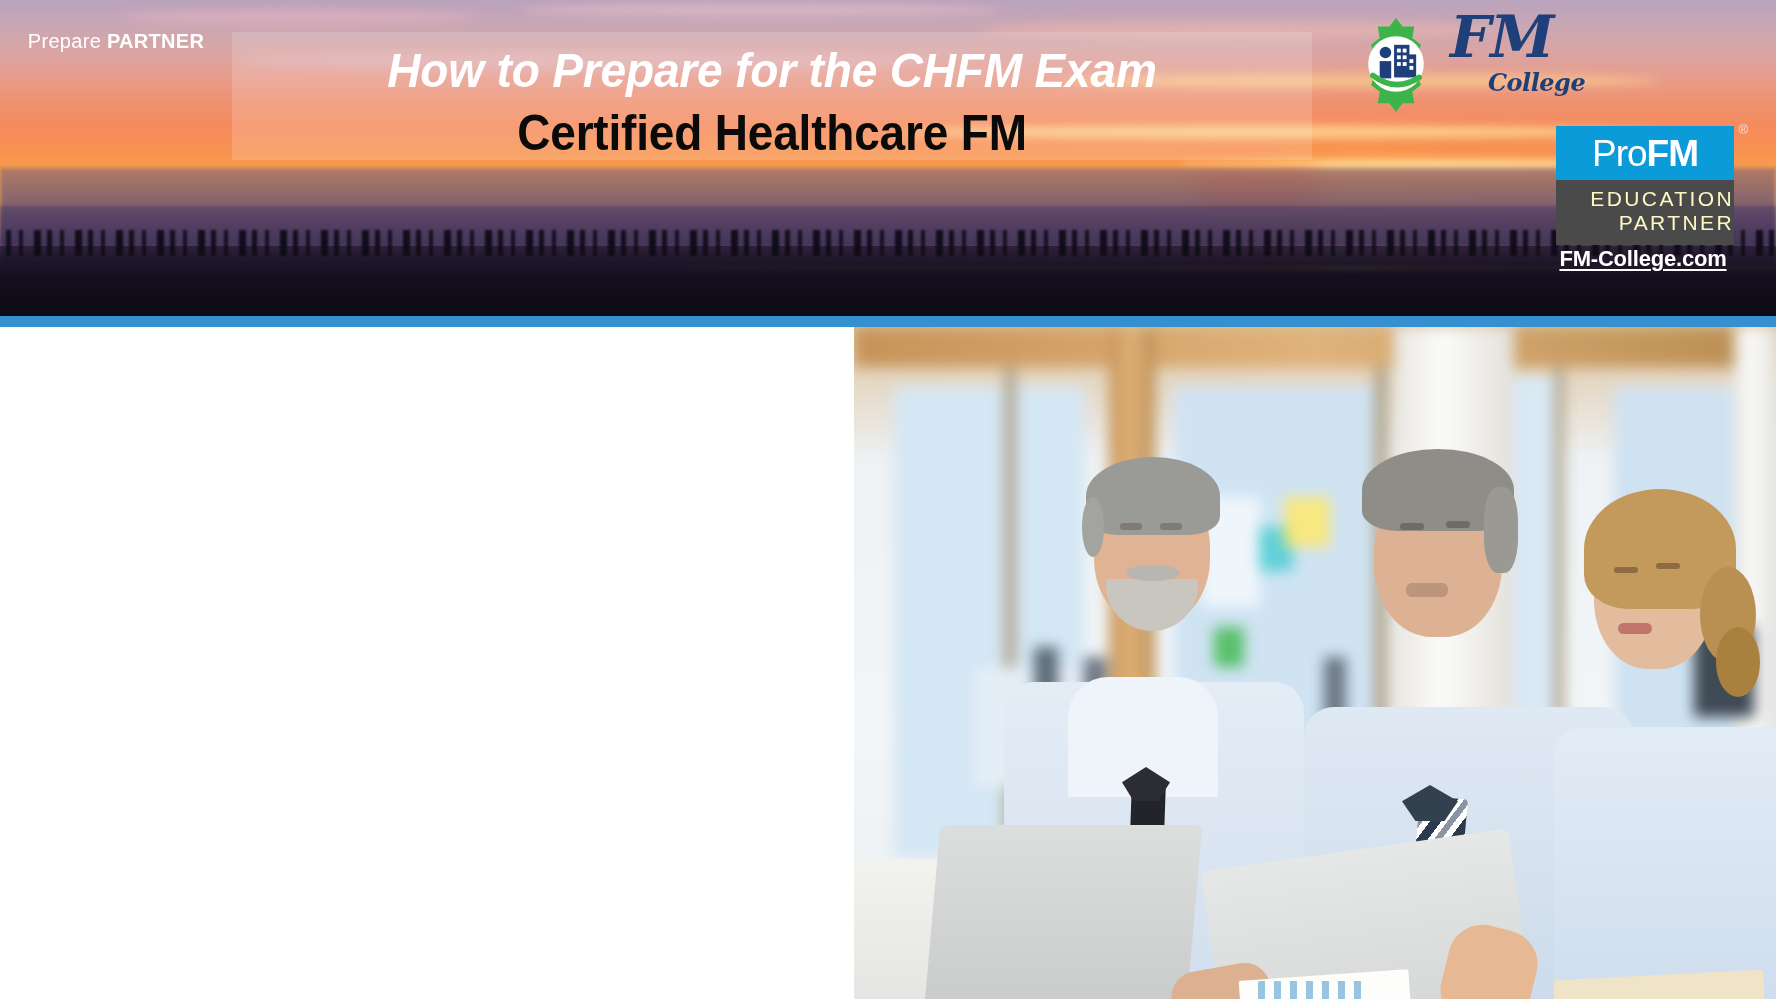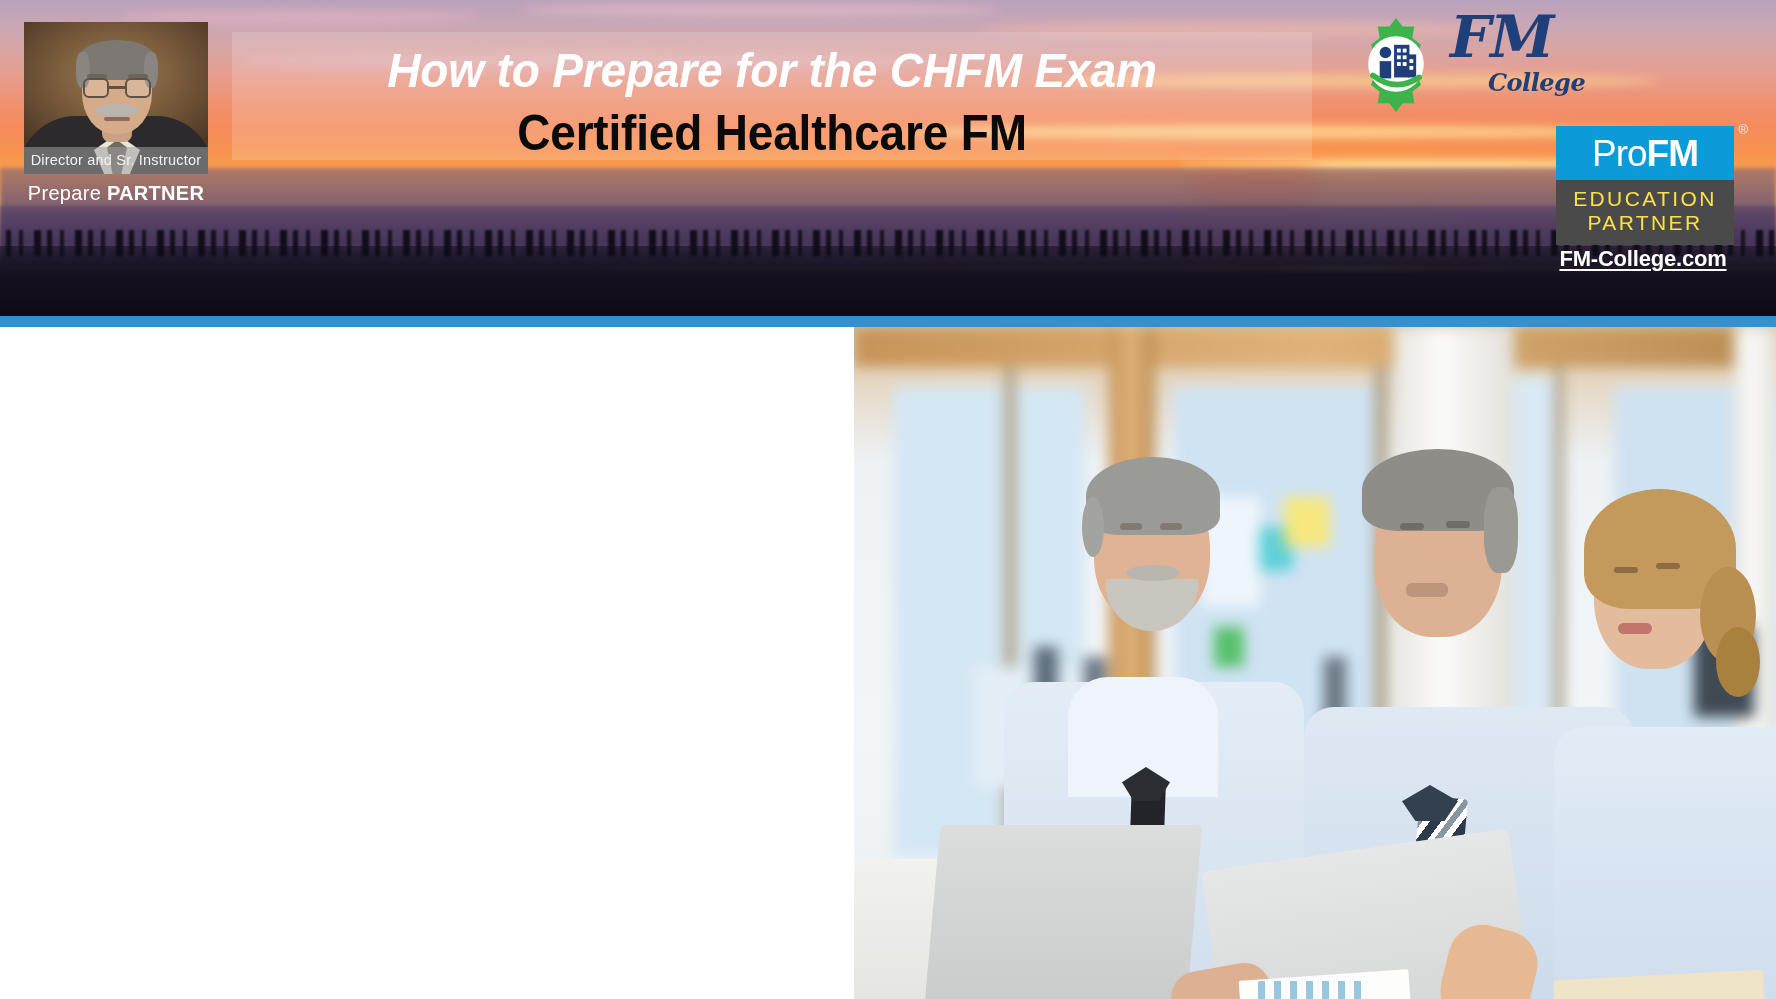--- a/index.html
+++ b/index.html
@@ -155,21 +155,21 @@
   #profm-bar {
     background:#0b9bd8; height:54px; position:relative;
     display:flex; align-items:center; justify-content:center;
   }
   #profm-text { font-size:37px; line-height:1; color:#fff; letter-spacing:-1px; }
   #profm-text .light{font-weight:400;}
   #profm-text .bold{font-weight:700;}
   #profm-reg {
     position:absolute; right:-14px; top:-4px; color:#e9e9e9; font-size:13px;
   }
-  #profm-sub { padding:7px 0 9px; text-align:center; color:#fde047;
+  #profm-sub { padding:7px 0 9px; text-align:right; color:#fef9c3;
     font-size:21px; letter-spacing:2.4px; line-height:1.16; font-weight:400;}
   #fm-college-com {
     position:absolute; right:24px; top:232px; width:190px; text-align:center;
     color:#ffffff; font-size:22px; font-weight:700; letter-spacing:-.2px;
     text-decoration:underline; text-underline-offset:3px;
   }
 
   
   #blue-divider {
     position:absolute; left:0; top:316px; width:1776px; height:11px;
@@ -231,38 +231,20 @@
     <div class="cloud" style="left:240px;top:52px;width:700px;height:18px;background:#e3bcc8;opacity:.45;"></div>
     <div class="cloud" style="left:1060px;top:74px;width:600px;height:14px;background:#ffd98e;opacity:.6;"></div>
     <div class="cloud" style="left:900px;top:126px;width:760px;height:12px;background:#ffe9a0;opacity:.75;"></div>
     <div class="cloud" style="left:1180px;top:160px;width:500px;height:10px;background:#fff0b0;opacity:.8;"></div>
     <div class="sunstreak"></div>
     <div class="hills"></div>
     <div class="hills2"></div>
     <div class="treeline"></div>
 
     <div id="instructor-block">
-      <div id="instructor-photo">
-        <div class="p-shoulders"></div>
-        <div class="p-shirt"></div>
-        <div class="p-tie"></div>
-        <div class="p-neck"></div>
-        <div class="p-head"></div>
-        <div class="p-hair"></div>
-        <div class="p-hair2"></div>
-        <div class="p-hair3"></div>
-        <div class="p-brow l"></div>
-        <div class="p-brow r"></div>
-        <div class="p-glass l"></div>
-        <div class="p-glass r"></div>
-        <div class="p-bridge"></div>
-        <div class="p-mous"></div>
-        <div class="p-mouth"></div>
-        <div id="instructor-role">Director and Sr. Instructor</div>
-      </div>
       <div id="instructor-name">
         <span>Prepare </span><b>PARTNER</b>
       </div>
     </div>
 
     <div id="title-overlay"></div>
     <div id="title-line1">How to Prepare for the CHFM Exam</div>
     <div id="title-line2">Certified Healthcare FM</div>
 
     <div id="logo-stack">

